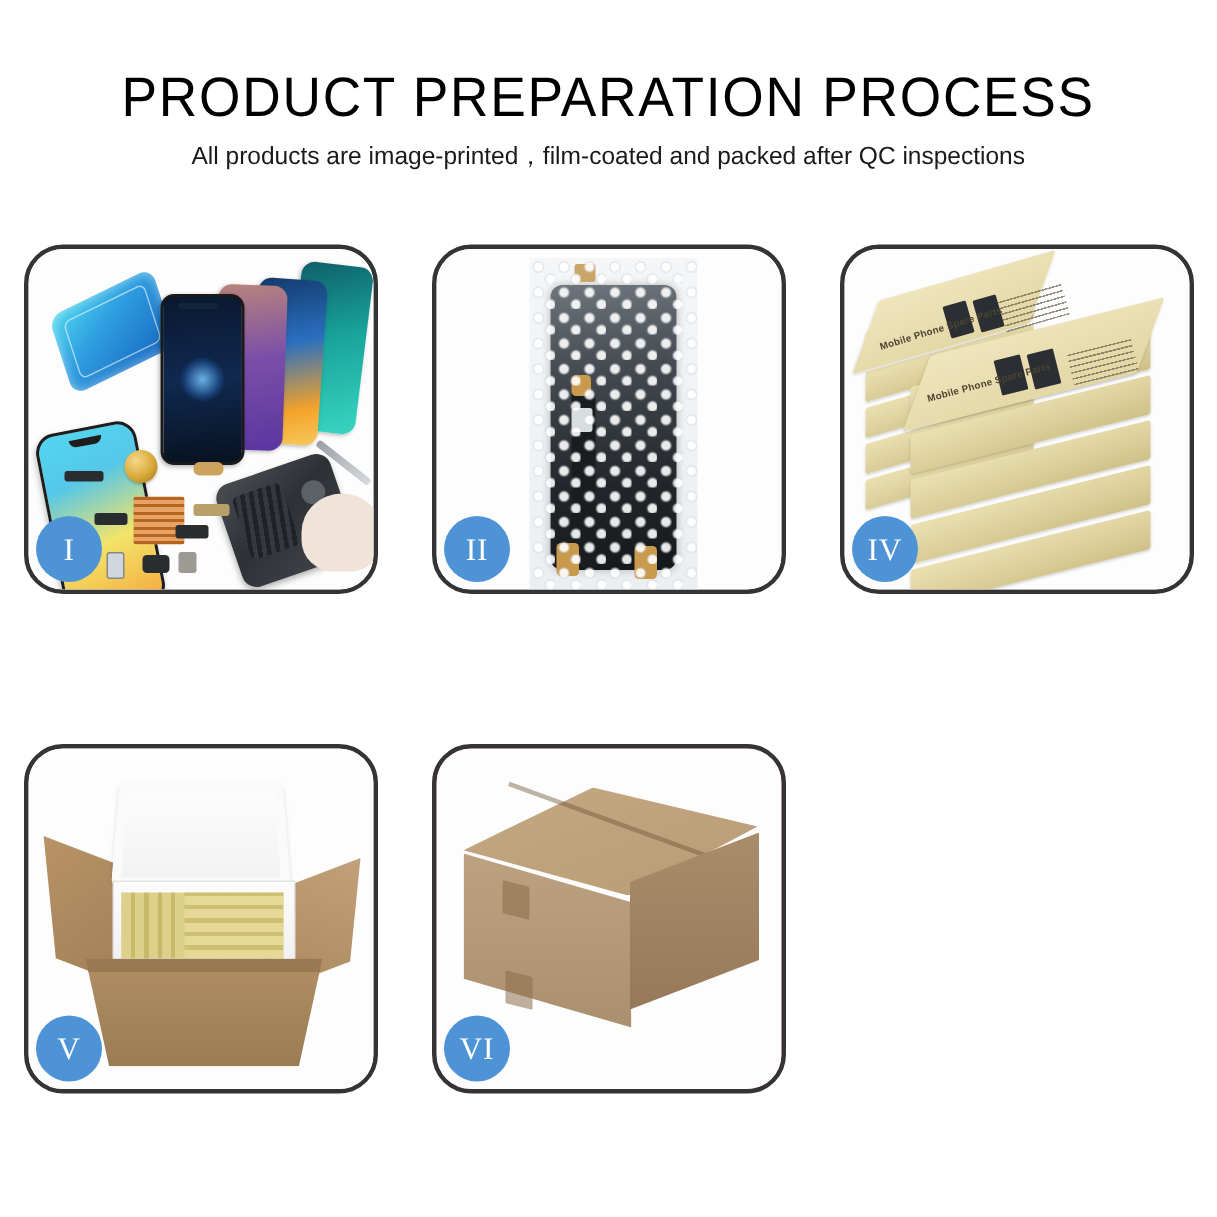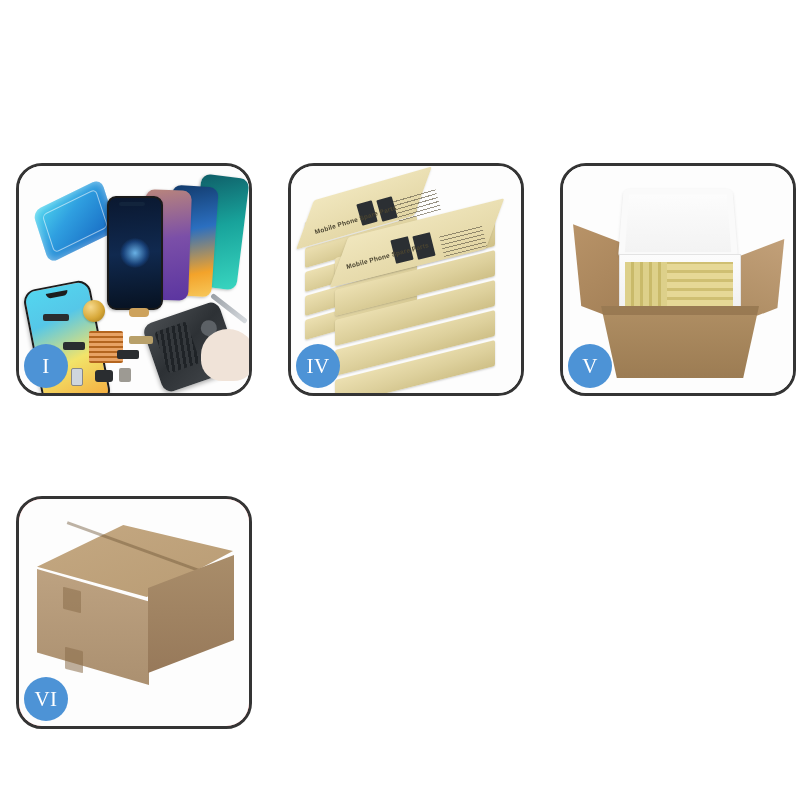--- a/index.html
+++ b/index.html
@@ -506,20 +506,24 @@
     border-radius: 1px;
   }
   .p6 .tape-a { left: 44px; top: 90px;  width: 18px; height: 22px; transform: skewY(14deg); }
   .p6 .tape-b { left: 46px; top: 150px; width: 18px; height: 22px; transform: skewY(14deg); }
 </style>
 </head>
 <body>
 
 <div class="page">
 
+  <div class="header">
+    <div class="title">PRODUCT PREPARATION PROCESS</div>
+    <div class="subtitle">All products are image-printed，film-coated and packed after QC inspections</div>
+  </div>
 
   <div class="grid">
 
     <div class="card p1">
       <div class="card-photo">
         <div class="protector"></div>
         <div class="fan">
           <div class="ph ph-a"></div>
           <div class="ph ph-b"></div>
           <div class="ph ph-c"></div>
@@ -536,20 +540,35 @@
         <div class="chip c5"></div>
         <div class="chip c6"></div>
         <div class="chip c7"></div>
         <div class="chip c8"></div>
         <div class="tweezer"></div>
         <div class="hand"></div>
       </div>
       <div class="badge">I</div>
     </div>
 
+    <div class="card p2">
+      <div class="card-photo">
+        <div class="bag">
+          <div class="screen"></div>
+          <div class="flex"></div>
+          <div class="chip-sq"></div>
+          <div class="conn conn-a"></div>
+          <div class="conn conn-b"></div>
+          <div class="conn conn-c"></div>
+          <div class="tab"></div>
+          <div class="bubbles"></div>
+        </div>
+      </div>
+      <div class="badge">II</div>
+    </div>
 
 
     <div class="card p4">
       <div class="card-photo">
         <div class="stack">
           <div class="sb bl5"></div>
           <div class="sb bl4"></div>
           <div class="sb bl3"></div>
           <div class="sb bl2"></div>
           <div class="sb bl1"></div>

